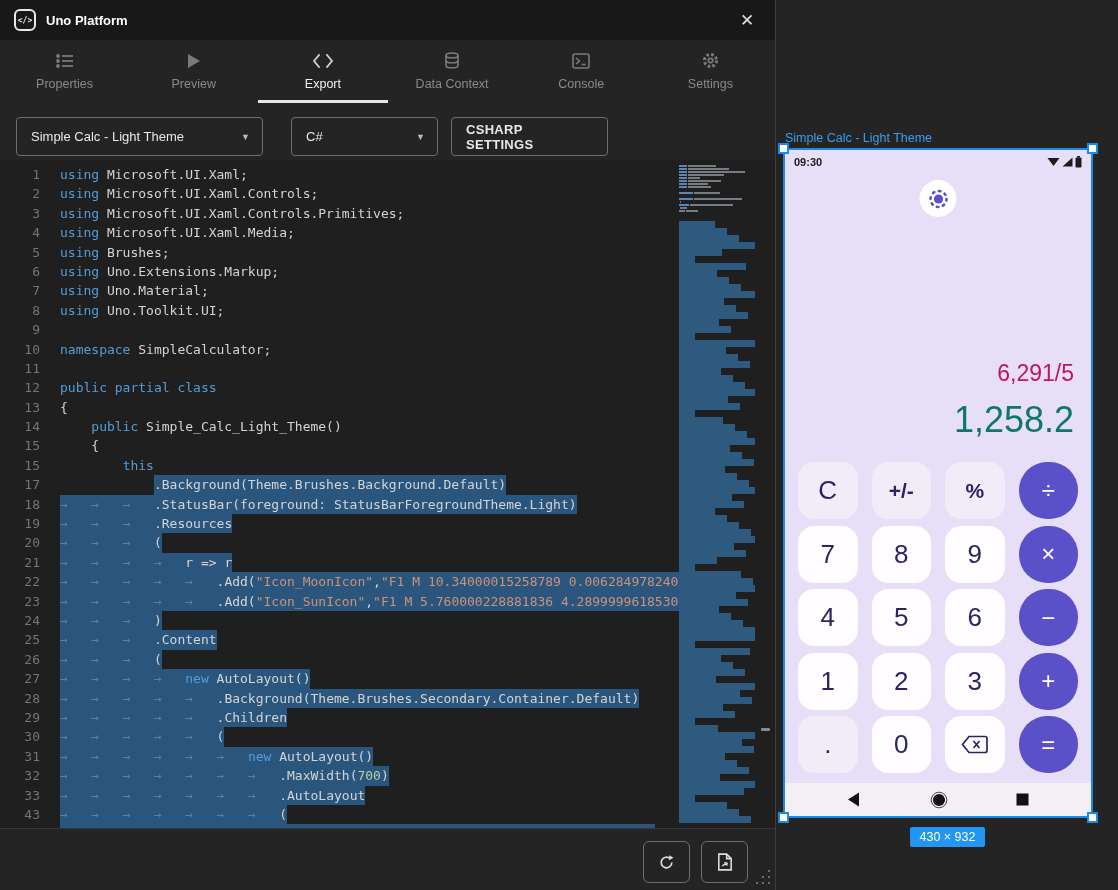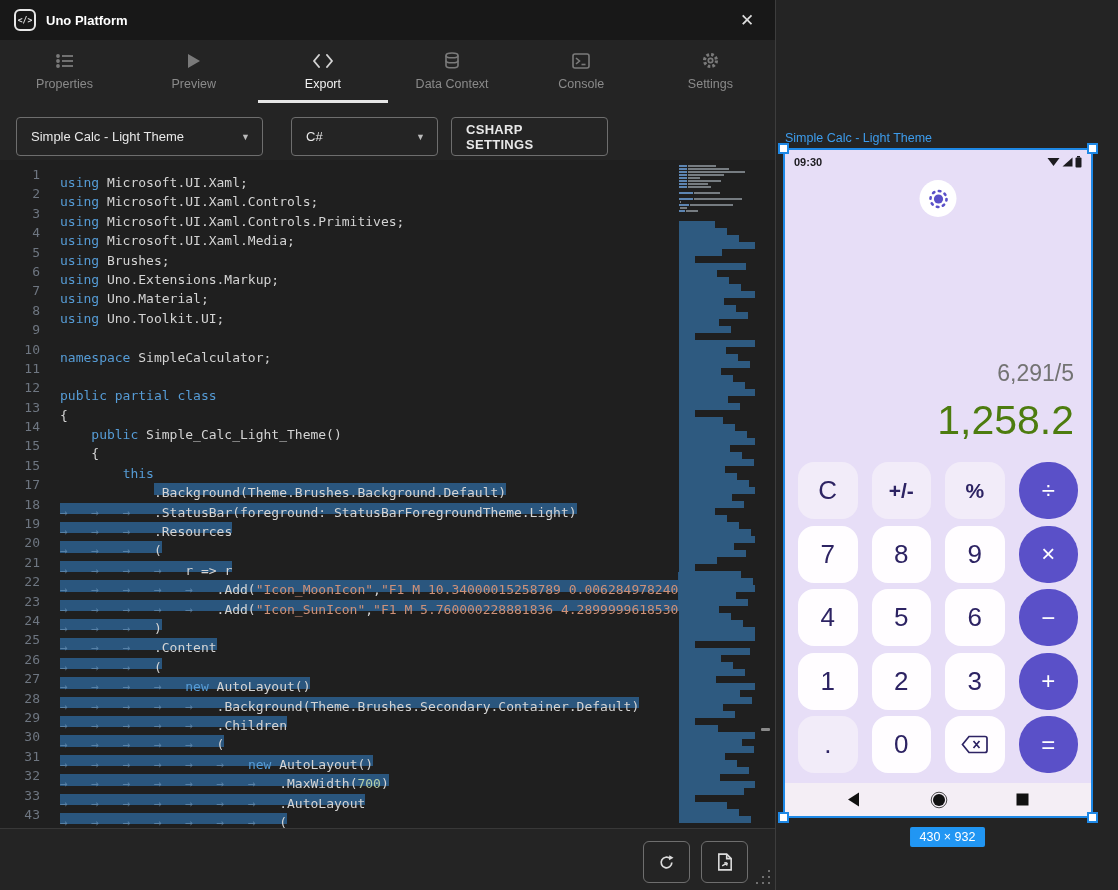--- a/index.html
+++ b/index.html
@@ -34,21 +34,21 @@
   .dd1{left:16px;width:247px;}
   .dd2{left:291px;width:147px;}
   .tool-btn{left:451px;width:157px;justify-content:center;font-weight:bold;letter-spacing:.3px;}
 
   
   .editor{position:absolute;left:0;top:160px;right:0;height:668px;background:#1f1f1f;
     overflow:hidden;font-family:"DejaVu Sans Mono",monospace;font-size:13px;}
   .codelines{position:absolute;left:0;top:5px;right:96px;}
   .line{display:flex;height:19.4px;line-height:19.4px;white-space:pre;}
   .gutter{flex:0 0 40px;text-align:right;padding-right:0;color:#6e7681;user-select:none;}
-  .codetext{white-space:pre;margin-left:20px;display:flex;margin-top:8px;}
+  .codetext{white-space:pre;margin-left:20px;display:flex;}
   .k{color:#569cd6;}.p{color:#d4d4d4;}.s{color:#ce9178;}.n{color:#b5cea8;}
   .w{color:rgba(140,180,215,.45);}
   .sel{background:#2a567e;}
   .fillsel{flex:1;background:#2a567e;}
 
   .minimap{position:absolute;right:16px;top:5px;width:80px;height:660px;cursor:pointer;}
   .mini-row{height:2px;margin-bottom:1px;display:flex;}
   .mini-kw{background:#5d85b2;height:2px;}
   .mini-tx{background:rgba(190,200,210,.55);height:2px;}
   .mini-selblock{position:absolute;left:0;top:56px;width:80px;}
@@ -76,22 +76,22 @@
 
   .statusbar{position:absolute;left:0;top:0;right:0;height:24px;display:flex;align-items:center;
     padding:0 9px;color:#1c1b1f;}
   .status-time{font-size:11px;font-weight:bold;}
   .status-icons{margin-left:auto;display:flex;align-items:center;gap:2px;}
 
   .sun-toggle{position:absolute;left:50%;top:30px;transform:translateX(-50%);width:37px;height:37px;
     border-radius:50%;background:#ffffff;display:flex;align-items:center;justify-content:center;cursor:pointer;}
 
   .calc-display{position:absolute;left:0;right:17px;top:208px;text-align:right;}
-  .calc-expression{font-size:23px;color:#737373;line-height:30px;}
-  .calc-result{font-size:41px;color:#4d7c0f;line-height:52px;margin-top:6px;}
+  .calc-expression{font-size:23px;color:#be185d;line-height:30px;}
+  .calc-result{font-size:36px;color:#0f766e;line-height:52px;margin-top:6px;}
 
   .keypad{position:absolute;left:13px;right:13px;top:312px;display:grid;
     grid-template-columns:repeat(4,1fr);gap:6.5px 14px;}
   .key{height:57px;border:none;border-radius:16px;font-size:26px;color:#2d2363;
     display:flex;align-items:center;justify-content:center;cursor:pointer;
     font-family:"Liberation Sans",sans-serif;}
   .key.light{background:#f2ecf9;}
   .key.white{background:#fffdff;}
   .key.op{background:#5a50c8;color:#ffffff;border-radius:28px;font-size:24px;}
   .key.small{font-size:21px;font-weight:bold;}

